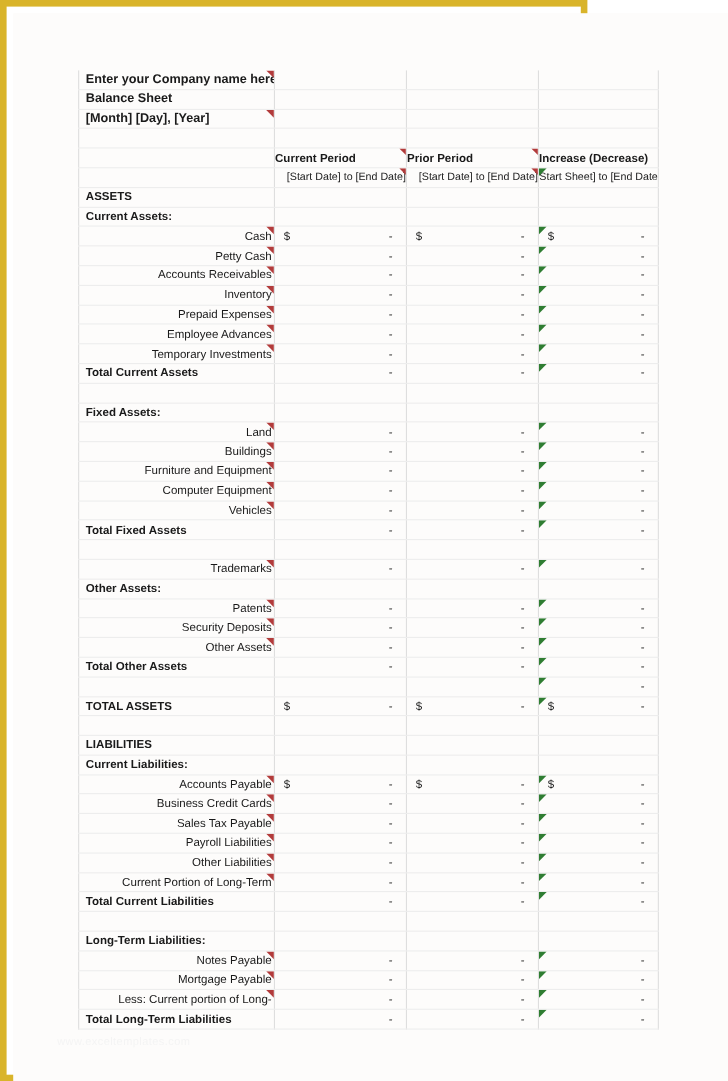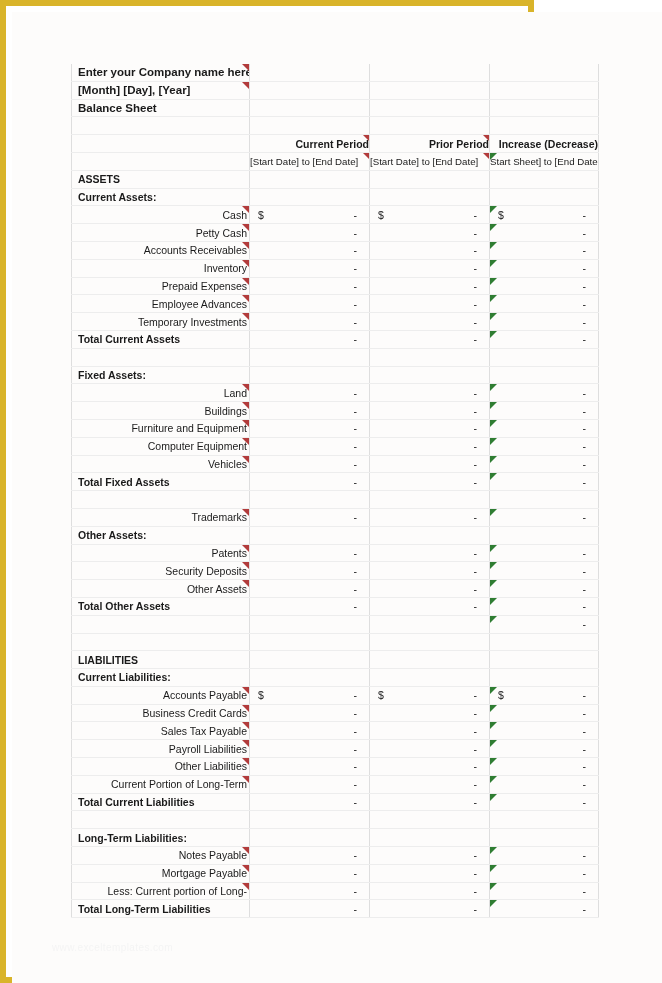--- a/index.html
+++ b/index.html
@@ -92,26 +92,26 @@
   .dash {
     position: absolute;
     right: 12px;
     top: 50%;
     transform: translateY(-50%);
     font-size: 10.5px;
   }
 
   
   .hdr {
-    text-align: right;
+    text-align: left;
     font-weight: bold;
     font-size: 10.5px;
   }
   .subhdr {
-    text-align: left;
+    text-align: right;
     font-size: 9.7px;
     font-weight: normal;
   }
   .subhdr-row td { border-bottom: 1.6px solid #000000; }
 
   
   .tri-red::after {
     content: "";
     position: absolute;
     top: 0;
@@ -173,36 +173,36 @@
 
         <tr>
           <td class="tri-red">
             <span class="lbl title">Enter your Company name here</span>
           </td>
           <td></td>
           <td></td>
           <td></td>
         </tr>
         <tr>
+          <td>
+            <span class="lbl title">Balance Sheet</span>
+          </td>
+          <td></td>
+          <td></td>
+          <td></td>
+        </tr>
+        <tr>
           <td class="tri-red">
             <span class="lbl title">[Month] [Day], [Year]</span>
           </td>
           <td></td>
           <td></td>
           <td></td>
         </tr>
         <tr>
-          <td>
-            <span class="lbl title">Balance Sheet</span>
-          </td>
-          <td></td>
-          <td></td>
-          <td></td>
-        </tr>
-        <tr>
           <td></td>
           <td></td>
           <td></td>
           <td></td>
         </tr>
 
         <tr>
           <td></td>
           <td class="hdr tri-red-hdr">
             <span>Current Period</span>
@@ -659,20 +659,43 @@
           </td>
         </tr>
         <tr>
           <td></td>
           <td></td>
           <td></td>
           <td class="tri-green">
             <div class="val">
                 <span class="dash">-</span>
               </div>
+          </td>
+        </tr>
+        <tr>
+          <td>
+            <span class="lbl bold">TOTAL ASSETS</span>
+          </td>
+          <td>
+            <div class="val">
+              <span class="cur">$</span>
+              <span class="dash">-</span>
+            </div>
+          </td>
+          <td>
+            <div class="val">
+              <span class="cur">$</span>
+              <span class="dash">-</span>
+            </div>
+          </td>
+          <td class="tri-green">
+            <div class="val">
+              <span class="cur">$</span>
+              <span class="dash">-</span>
+            </div>
           </td>
         </tr>
         <tr>
           <td></td>
             <td></td>
           <td></td>
             <td></td>
         </tr>
 
         <tr>

